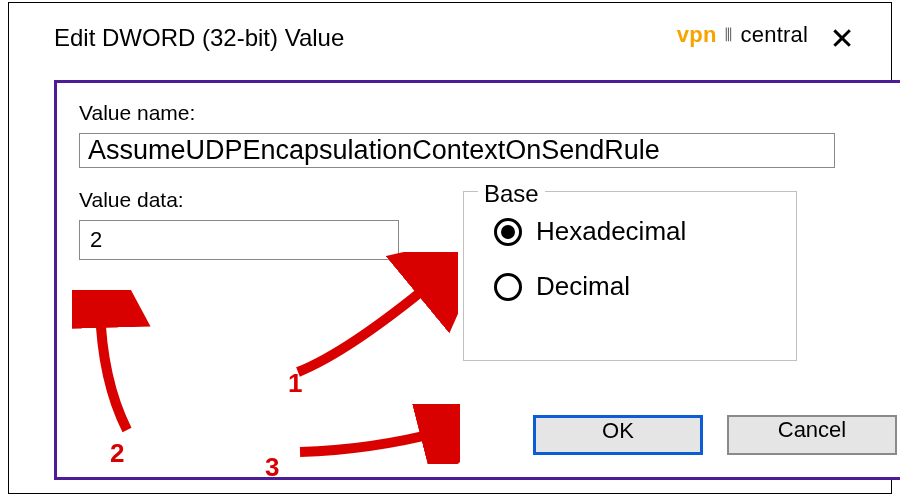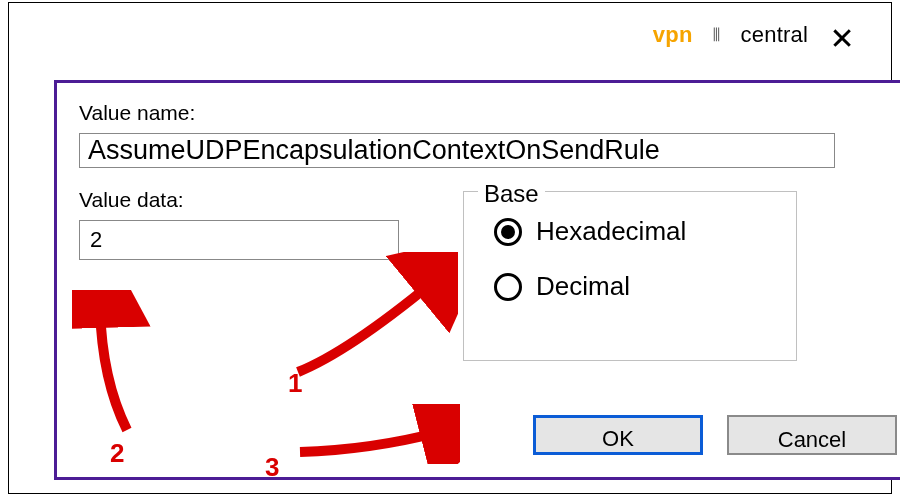--- a/index.html
+++ b/index.html
@@ -37,21 +37,21 @@
     flex: 1;
   }
   .logo {
     position: absolute;
     right: 62px; top: 14px;
     font-size: 22px;
     font-weight: 400;
     letter-spacing: 0.2px;
     display: flex;
     align-items: center;
-    gap: 16px;
+    gap: 4px;
   }
   .logo .vpn { color: #f6a400; font-weight: 700; }
   .logo .bars {
     display: inline-block; width: 14px; text-align: center;
     color: #666; font-size: 18px; margin: 0 1px;
   }
   .logo .central { color: #000000; }
   .close-btn {
     position: absolute;
     right: 6px; top: 8px;
@@ -131,41 +131,44 @@
   .button-bar {
     position: absolute;
     right: 22px; bottom: 22px;
     display: flex; gap: 24px;
   }
   .btn {
     width: 170px; height: 40px;
     border: 2px solid #8a8a8a;
     background: #e5e5e5;
     font-size: 22px;
-    display: flex; align-items: flex-end; justify-content: center;
+    display: flex; align-items: flex-start; justify-content: center;
     cursor: pointer;
   }
   .btn.primary { border: 3px solid #0b5cd6; }
   
   .anno-num {
     position: absolute;
     font-size: 26px; font-weight: 700; color: #d90000;
     text-shadow: 0 0 1px #fff;
   }
   svg.annot {
     position: absolute; pointer-events: none;
   }
 </style>
 </head>
 <body>
 
 <div class="outer-border"></div>
 
 <div class="dialog">
 
+  <div class="titlebar">
+    <span class="titlebar-title">Edit DWORD (32-bit) Value</span>
+  </div>
 
   <div class="logo">
     <span class="vpn">vpn</span>
     <span class="bars">⦀</span>
     <span class="central">central</span>
   </div>
 
   <div class="close-btn">
     <span>✕</span>
   </div>

